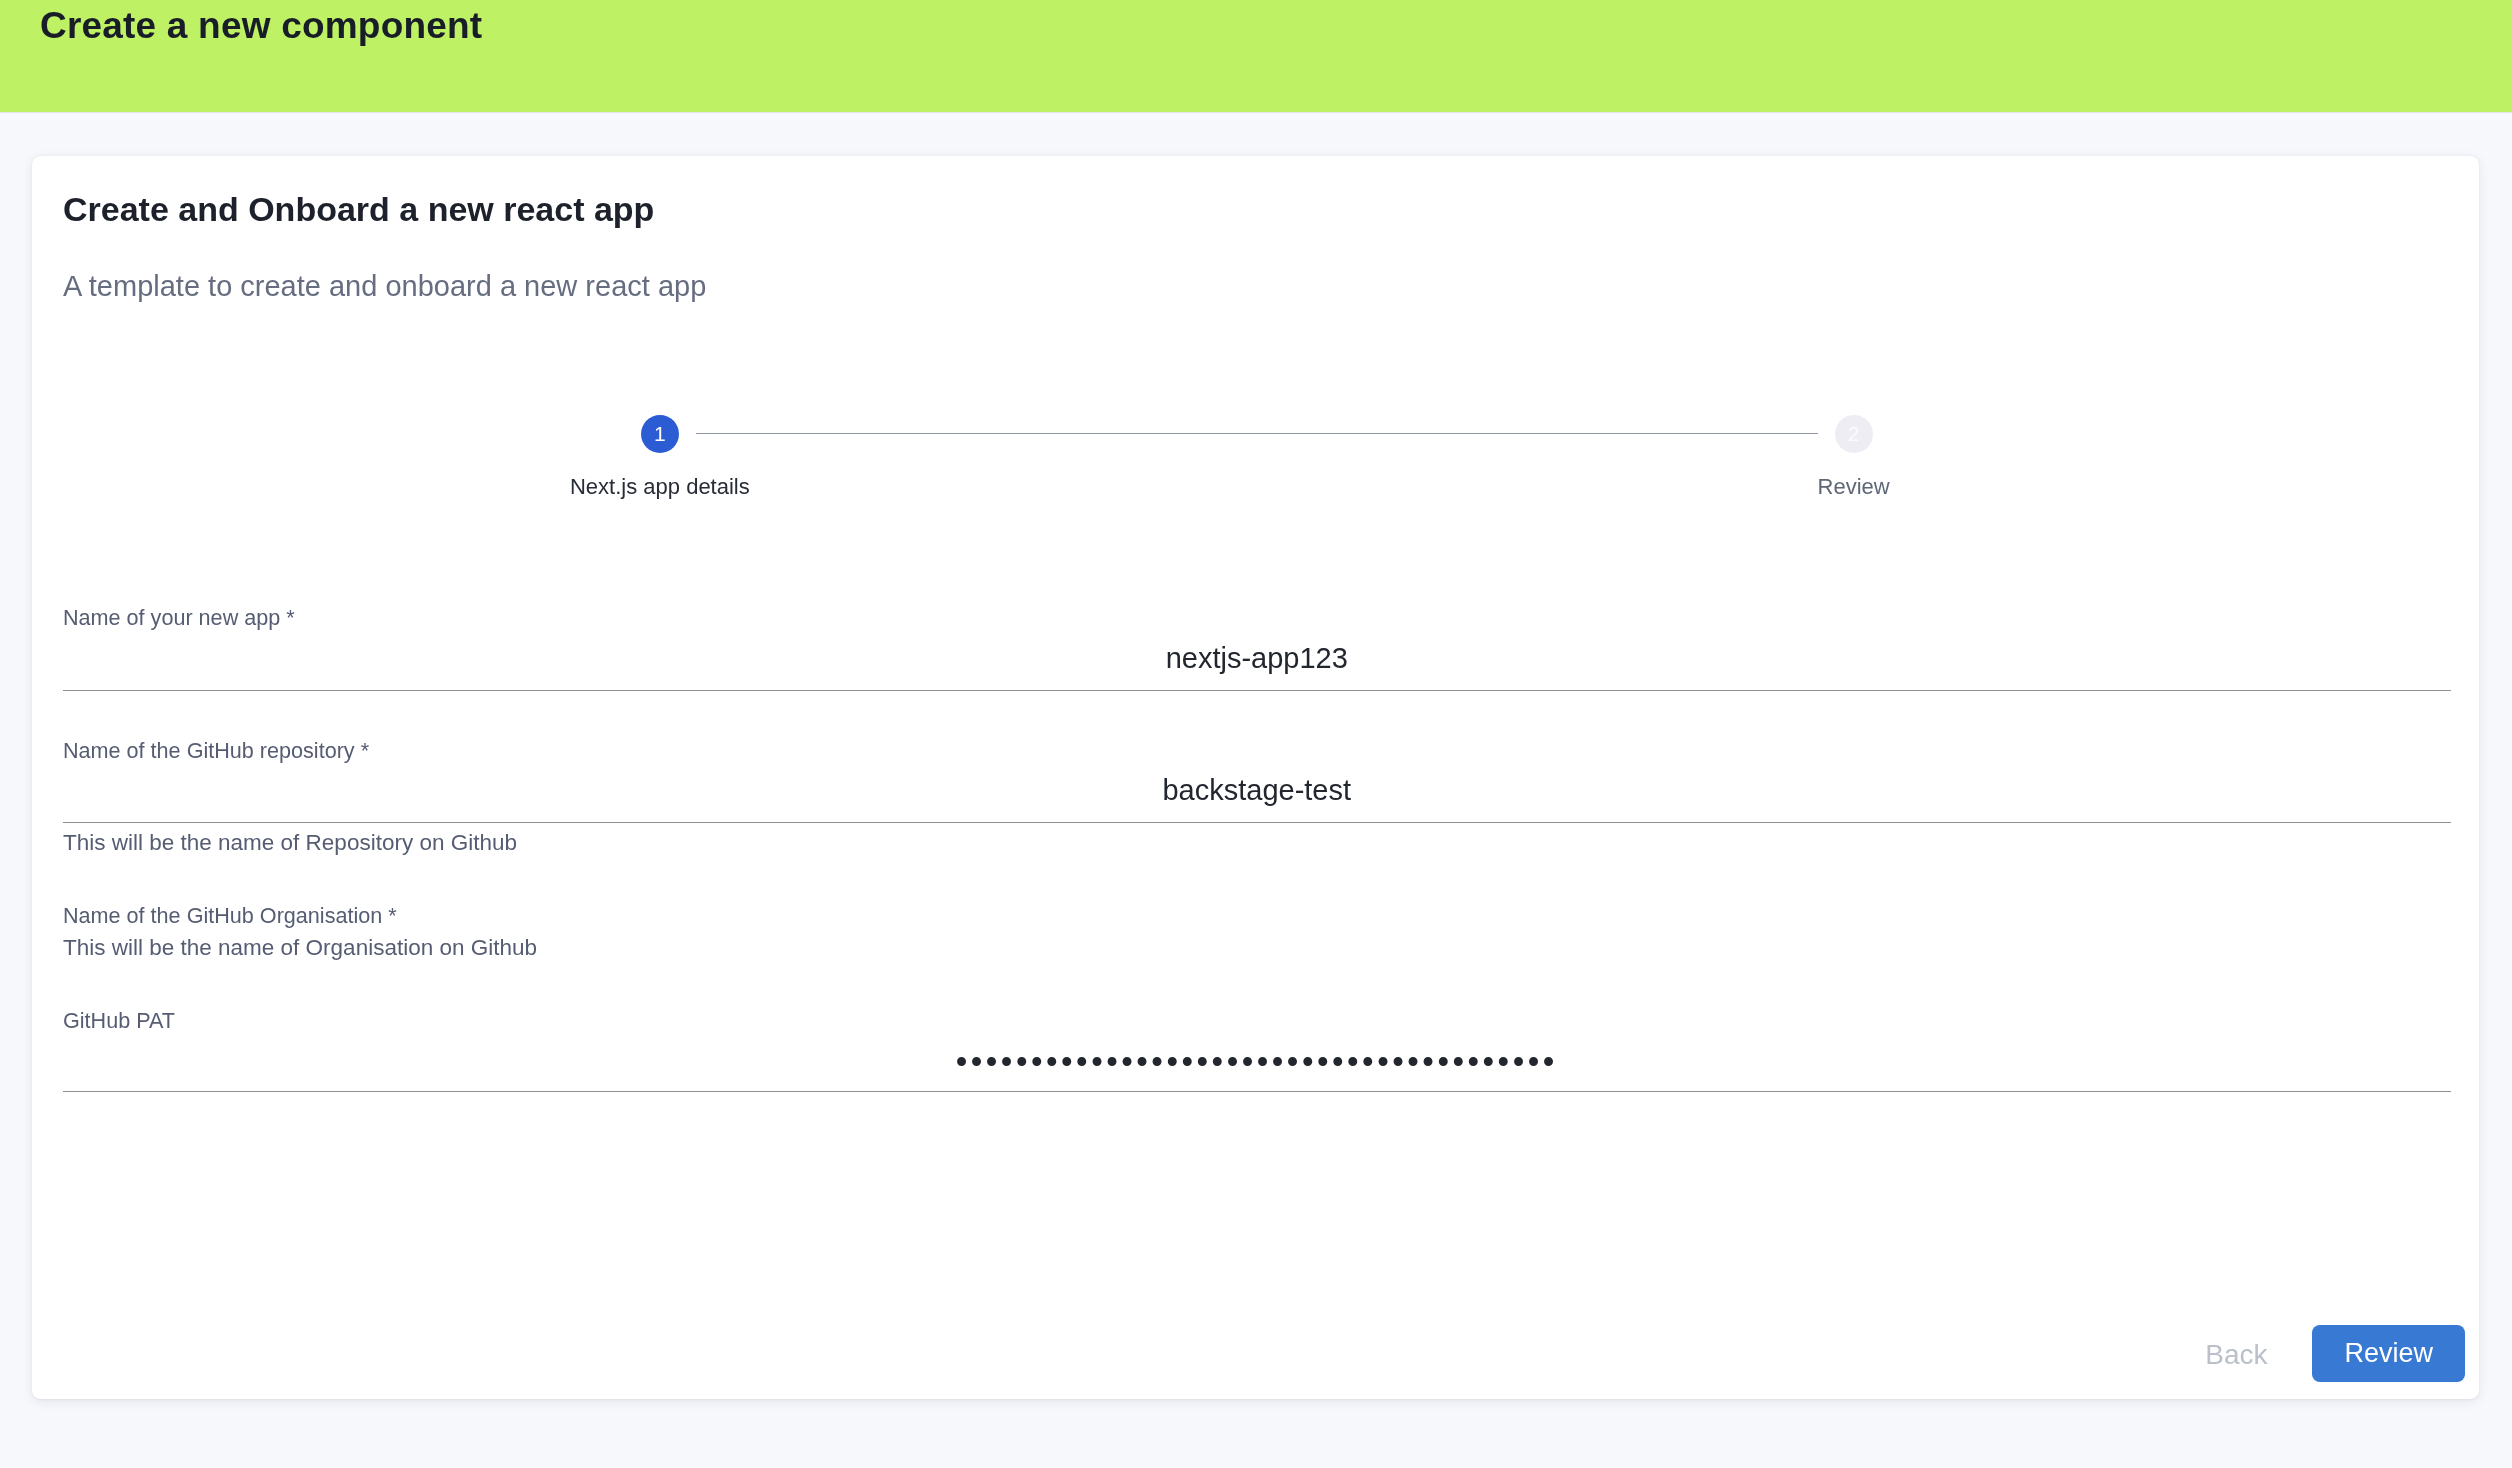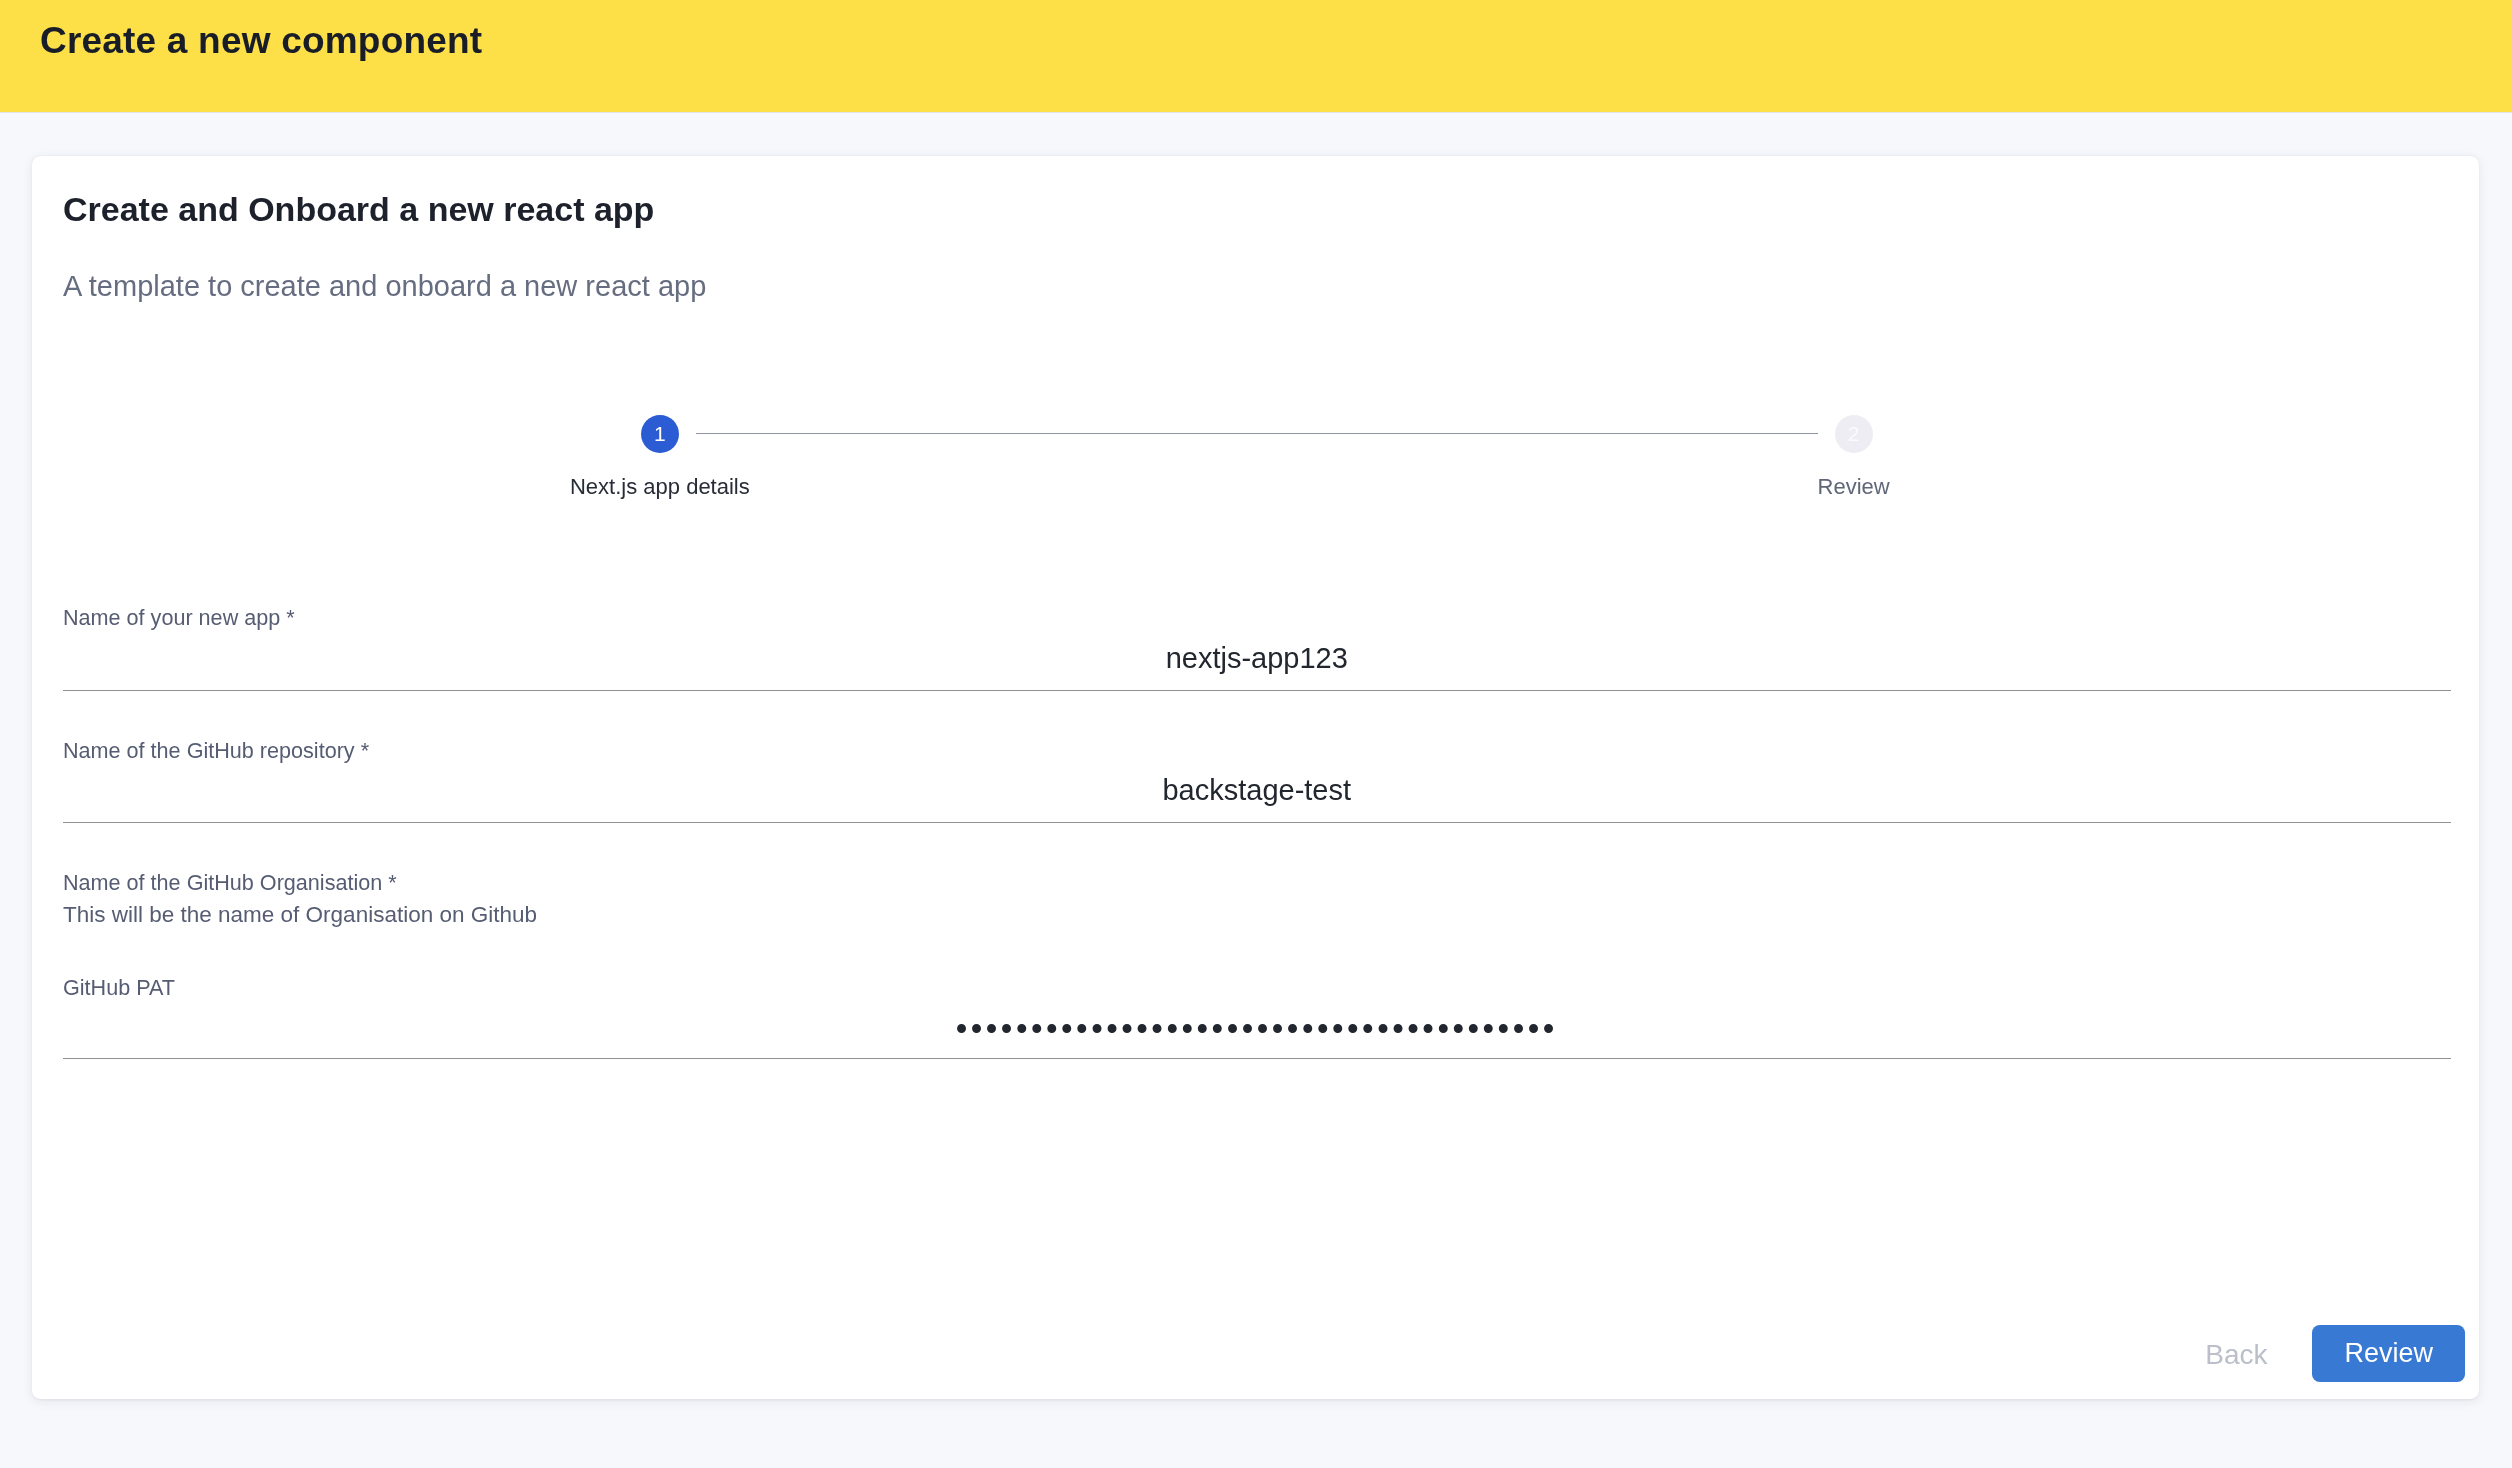--- a/index.html
+++ b/index.html
@@ -6,23 +6,23 @@
   html, body { width: 2512px; height: 1469px; }
   body {
     font-family: "Liberation Sans", sans-serif;
     background: #f7f8fc;
     color: #22262e;
     overflow: hidden;
   }
 
   
   .page-header {
-    background: #fde047;
+    background: #bef264;
     height: 113px;
-    padding: 18px 40px 0 40px;
+    padding: 3px 40px 0 40px;
     border-bottom: 1.7px solid #e2e4ea;
   }
   .page-title {
     font-size: 37px;
     line-height: 45px;
     font-weight: 700;
     color: #181d27;
     letter-spacing: 0.2px;
   }
   .page-subtitle {
@@ -188,20 +188,21 @@
   <div class="form">
 
     <div class="field">
       <label class="field-label">Name of your new app *</label>
       <input class="field-input" type="text" value="nextjs-app123" style="">
     </div>
 
     <div class="field">
       <label class="field-label">Name of the GitHub repository *</label>
       <input class="field-input" type="text" value="backstage-test" style="">
+      <div class="field-helper">This will be the name of Repository on Github</div>
     </div>
 
     <div class="field">
       <label class="field-label">Name of the GitHub Organisation *</label>
       <div class="field-helper">This will be the name of Organisation on Github</div>
     </div>
 
     <div class="field">
       <label class="field-label">GitHub PAT</label>
       <input class="field-input password" type="text" value="••••••••••••••••••••••••••••••••••••••••" style="">

